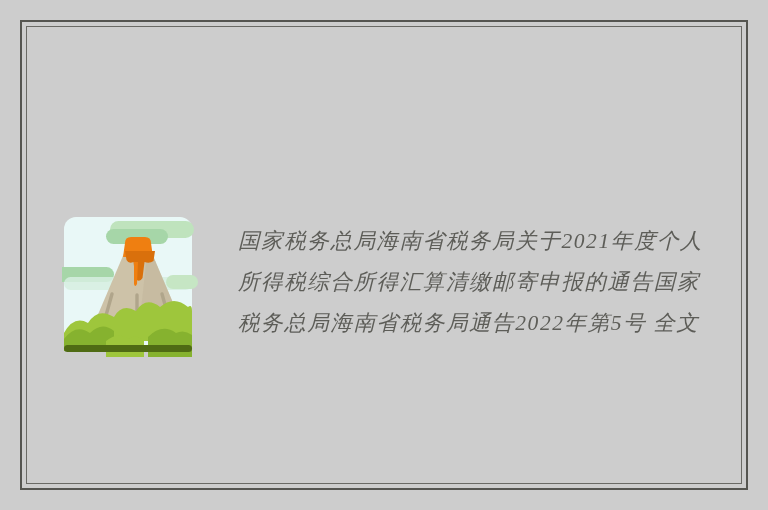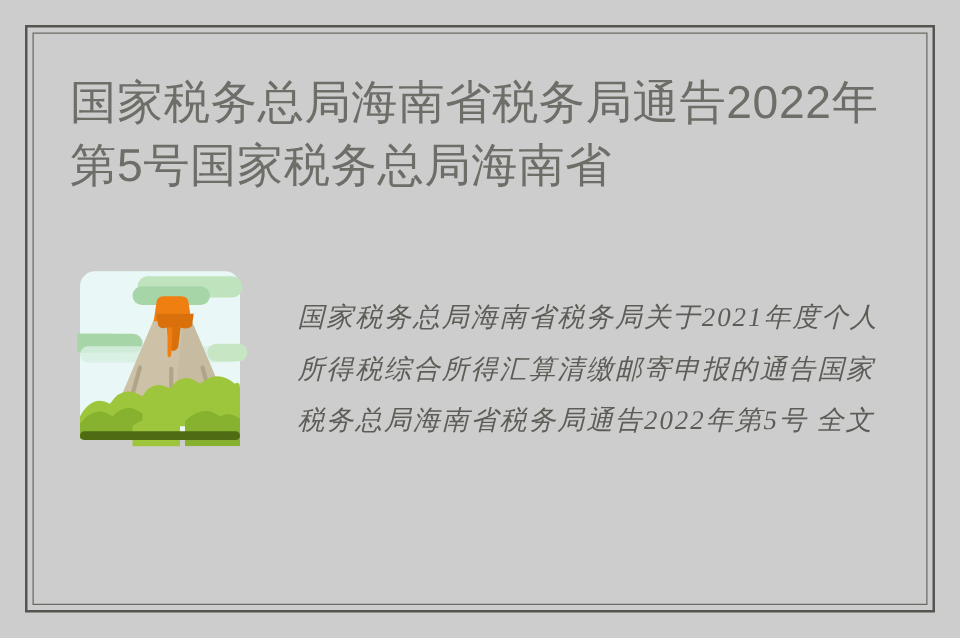--- a/index.html
+++ b/index.html
@@ -61,21 +61,21 @@
     word-break: break-all;
   }
 
   
   .content-row {
     position: absolute;
     left: 56px;
     top: 208px;
     width: 660px;
     display: flex;
-    align-items: flex-end;
+    align-items: center;
   }
 
   .thumb {
     position: relative;
     width: 140px;
     height: 142px;
     flex: 0 0 140px;
     margin-top: 7px;
     margin-left: 6px;
     overflow: visible;
@@ -96,21 +96,20 @@
   }
 </style>
 </head>
 <body>
 
 <div id="card">
 
   <div class="frame-outer"></div>
   <div class="frame-inner"></div>
 
-  <div class="headline">国家税务总局海南省税务局通告2022年第5号国家税务总局海南省</div>
 
   <div class="content-row">
 
     <div class="thumb">
       <svg width="140" height="142" viewBox="0 0 140 142" xmlns="http://www.w3.org/2000/svg">
         <defs>
           <clipPath id="skyClip">
             <rect x="2" y="2" width="128" height="133" rx="12" ry="12"></rect>
           </clipPath>
         </defs>

